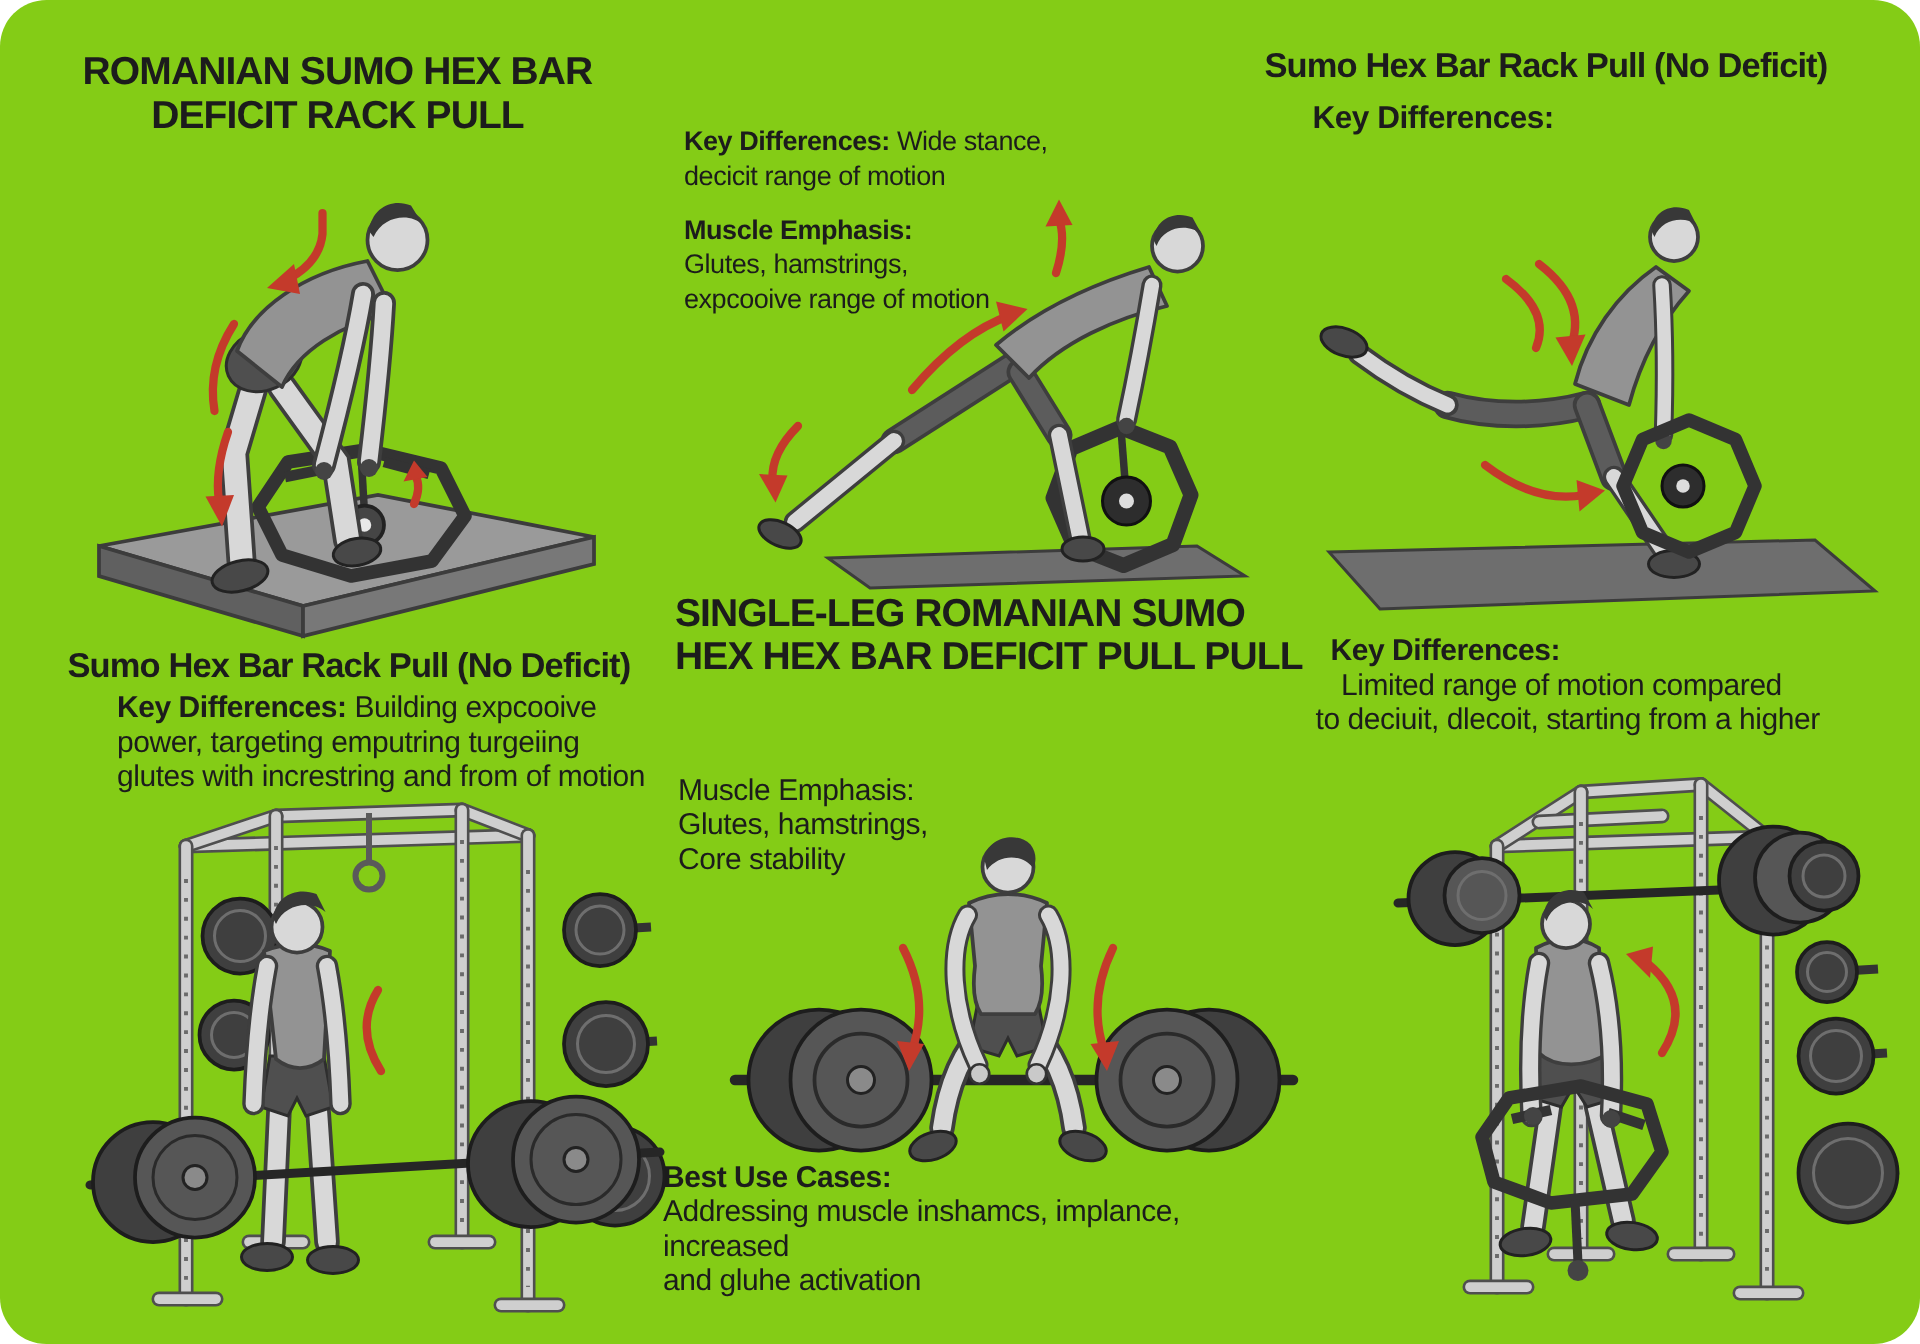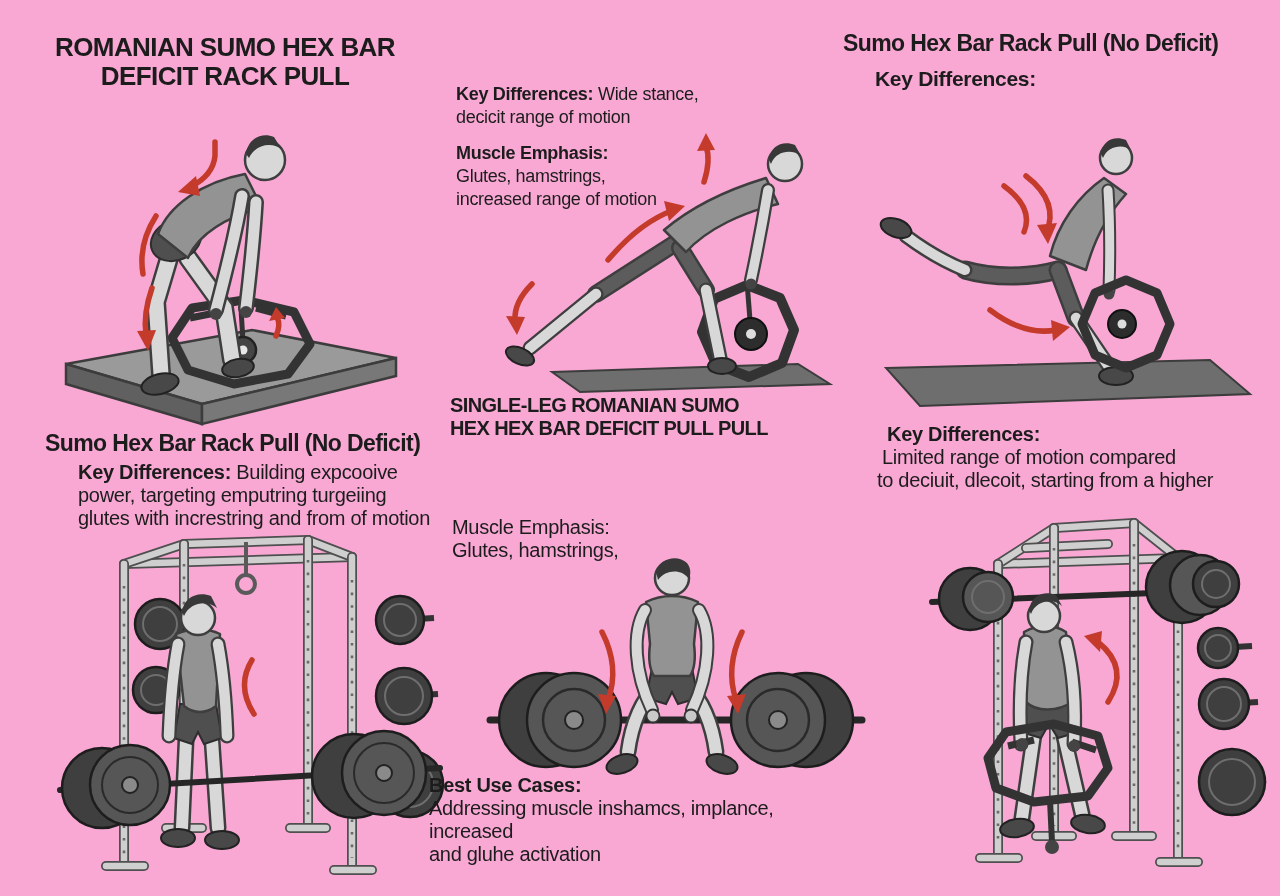--- a/index.html
+++ b/index.html
@@ -1,17 +1,17 @@
 <!DOCTYPE html>
 <html><head>
 <meta charset="utf-8">
 <style>
   html,body{margin:0;padding:0;background:#ffffff;}
-  .canvas{position:relative;width:1280px;height:896px;background:#f9a8d4;overflow:hidden;
-          font-family:"Liberation Sans",sans-serif;color:#1c1c1c;}
+  .canvas{position:relative;width:1280px;height:896px;background:#84cc16;overflow:hidden;
+          font-family:"Liberation Sans",sans-serif;color:#1c1c1c;border-radius:31px;}
   .abs{position:absolute;}
   .title{font-weight:700;letter-spacing:-0.6px;line-height:1.13;}
   .body-txt{font-size:20px;line-height:23px;letter-spacing:-0.3px;}
   .lbl{font-weight:700;}
   .gap{height:13px;}
   
   .oL{stroke:#3e3e3e;fill:none;stroke-linecap:round;}
   .sk{stroke:#d8d8d8;fill:none;stroke-linecap:round;}
   .pt{stroke:#5c5c5c;fill:none;stroke-linecap:round;}
   .hx{stroke:#333;fill:none;stroke-linejoin:round;}
@@ -88,21 +88,21 @@
   </svg>
 
   <div class="abs body-txt" style="left:456px;top:83px;width:330px;font-size:18px;">
     <div>
       <span class="lbl">Key Differences:</span><span> Wide stance,</span>
     </div>
     <div>decicit range of motion</div>
     <div class="gap"></div>
     <div class="lbl">Muscle Emphasis:</div>
     <div>Glutes, hamstrings,</div>
-    <div>increased range of motion</div>
+    <div>expcooive range of motion</div>
   </div>
 
   <svg class="abs" style="left:468px;top:132px;" width="392" height="275" viewBox="0 0 392 275">
     <polygon class="mat" points="84,240 330,232 362,252 112,260"></polygon>
     <g>
       <polygon class="hx" stroke-width="10" fill="#ededed" points="279,153 312,166 326,198 314,231 281,245 248,232 234,200 246,167"></polygon>
       <line x1="279" y1="150" x2="282" y2="188" stroke="#333" stroke-width="5"></line>
       <circle cx="283" cy="202" r="16" fill="#2d2d2d" stroke="#111" stroke-width="2"></circle>
       <circle cx="283" cy="202" r="5" fill="#ddd"></circle>
     </g>
@@ -253,27 +253,28 @@
       <circle cx="82" cy="257" r="28" fill="none" stroke="#2a2a2a" stroke-width="2"></circle>
       <circle cx="82" cy="257" r="8" fill="#8a8a8a" stroke="#222" stroke-width="2"></circle>
       <circle class="plate" cx="306" cy="248" r="42"></circle>
       <circle class="plate2" cx="336" cy="245" r="42"></circle>
       <circle cx="336" cy="245" r="30" fill="none" stroke="#2a2a2a" stroke-width="2"></circle>
       <circle cx="336" cy="245" r="8" fill="#8a8a8a" stroke="#222" stroke-width="2"></circle>
     </g>
     <path class="arr" stroke-width="5" d="M204,132 Q188,158 206,186"></path>
   </svg>
 
-  <div class="abs title" style="left:450px;top:394px;width:430px;font-size:20px;">
+  <div class="abs title" style="left:450px;top:394px;width:430px;font-size:26px;">
     <div>SINGLE-LEG ROMANIAN SUMO</div>
     <div>HEX HEX BAR DEFICIT PULL PULL</div>
   </div>
   <div class="abs body-txt" style="left:452px;top:516px;width:300px;">
     <div>Muscle Emphasis:</div>
     <div>Glutes, hamstrings,</div>
+    <div>Core stability</div>
   </div>
 
   <svg class="abs" style="left:482px;top:552px;" width="388" height="238" viewBox="0 0 388 238">
     <line class="bar" stroke-width="7" x1="8" y1="168" x2="380" y2="168"></line>
     <g>
       <circle class="plate" cx="64" cy="168" r="47"></circle>
       <circle class="plate2" cx="92" cy="168" r="47"></circle>
       <circle cx="92" cy="168" r="31" fill="none" stroke="#2a2a2a" stroke-width="2.5"></circle>
       <circle cx="92" cy="168" r="9" fill="#8a8a8a" stroke="#222" stroke-width="2"></circle>
       <circle class="plate" cx="324" cy="168" r="47"></circle>
@@ -300,29 +301,29 @@
       <path class="hair" d="M174,20 C177,6 196,2 205,11 C209,16 209,22 207,27 C200,17 184,17 176,28 Z"></path>
     </g>
     <g>
       <path class="arr" d="M120,80 Q138,115 126,148"></path>
       <polygon class="ah" points="116,142 124,162 134,144"></polygon>
       <path class="arr" d="M260,80 Q243,115 254,148"></path>
       <polygon class="ah" points="245,144 256,162 264,142"></polygon>
     </g>
   </svg>
 
-  <div class="abs body-txt" style="left:429px;top:774px;width:430px;">
+  <div class="abs body-txt" style="left:442px;top:774px;width:430px;">
     <div class="lbl">Best Use Cases:</div>
     <div>Addressing muscle inshamcs, implance, increased</div>
     <div>and gluhe activation</div>
   </div>
 
   <div class="abs body-txt" style="left:877px;top:423px;width:400px;">
     <div class="lbl" style="margin-left:10px;">Key Differences:</div>
-    <div style="margin-left:5px;">Limited range of motion compared</div>
+    <div style="margin-left:17px;">Limited range of motion compared</div>
     <div>to deciuit, dlecoit, starting from a higher</div>
   </div>
 
   <svg class="abs" style="left:876px;top:506px;" width="398" height="388" viewBox="0 0 398 388">
     <g>
       <path class="rb1" d="M178,22 L258,17"></path>
         <path class="rb2" d="M178,22 L258,17"></path>
       <path class="rb1" d="M122,58 L302,52"></path>
         <path class="rb2" d="M122,58 L302,52"></path>
       <path class="rb1" d="M122,58 L178,22"></path>

